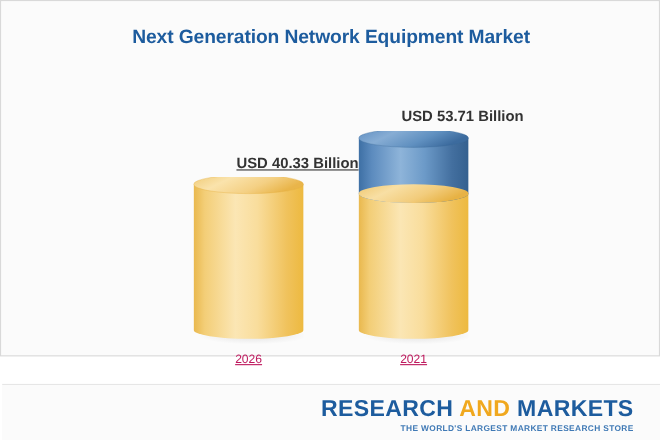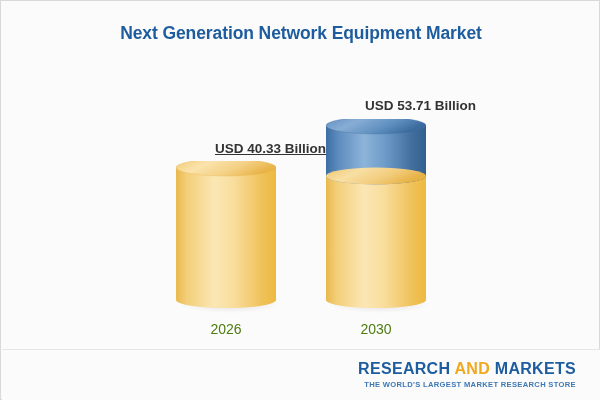--- a/index.html
+++ b/index.html
@@ -4,21 +4,21 @@
 <style>
   html,body{margin:0;padding:0;}
   body{
     width:600px;height:400px;
     background:#ffffff;
     font-family:"Liberation Sans", sans-serif;
     overflow:hidden;
   }
   #frame{
     position:relative;
-    width:600px;height:400px;
+    width:600px;height:324px;
     box-sizing:border-box;
     border:1px solid #d9d9d9;
     background:#fbfbfb;
   }
   
   #chart-title{
     position:absolute;left:0;top:22px;width:600px;
     text-align:center;
     font-size:17.5px;font-weight:bold;
     color:#1d5c9e;
@@ -38,43 +38,44 @@
   .bar-label{
     position:absolute;
     width:200px;text-align:right;
     font-size:13.5px;font-weight:bold;
     color:#333333;
     white-space:nowrap;
   }
   .cat-label{
     position:absolute;
     width:200px;text-align:center;
-    font-size:14px;
-    color:#4d7c0f;
+    font-size:11px;
+    color:#be185d;
+    text-decoration:underline;
   }
   .cyl{position:absolute;}
   .cyl svg{display:block;}
   
   #footer{
     position:absolute;left:1px;top:348px;
     width:598px;height:51px;
     border-top:1px solid #e6e6e6;
     background:#fbfbfb;
   }
   #footer-url{
     position:absolute;left:32px;top:18px;
     font-size:11px;color:#8d8d8d;
     white-space:nowrap;
   }
   #logo{
     position:absolute;right:24px;top:11px;
     text-align:right;
   }
   #logo-main{
-    font-size:16px;font-weight:bold;
+    font-size:21px;font-weight:bold;
     color:#1d5c9e;letter-spacing:0.3px;
     white-space:nowrap;line-height:1.05;
   }
   #logo-and{color:#f0a81e;}
   #logo-tag{
     font-size:7.6px;font-weight:bold;
     color:#3f79b5;letter-spacing:0.32px;
     white-space:nowrap;margin-top:2px;
   }
 </style>
@@ -167,21 +168,21 @@
 
           <path d="M0,57 L0,181 A50,8 0 0 0 100,181 L100,57 Z" fill="url(#goldBody2)"></path>
 
           <path d="M0,6 L0,57 A50,8.5 0 0 0 100,57 L100,6 Z" fill="url(#blueBody)"></path>
           <ellipse cx="50" cy="57" rx="50" ry="8.5" fill="url(#goldTop2)"></ellipse>
           <ellipse cx="50" cy="6.5" rx="50" ry="8.5" fill="url(#blueTop)"></ellipse>
           <ellipse cx="50" cy="6.5" rx="50" ry="8.5" fill="none" stroke="#3A6896" stroke-opacity="0.40" stroke-width="0.7"></ellipse>
         </svg>
       </div>
 
-      <div class="cat-label" style="left:275px;top:320px;">2030</div>
+      <div class="cat-label" style="left:275px;top:320px;">2021</div>
     </div>
 
   </div>
 
   <div id="footer">
     <div id="logo">
       <div id="logo-main"><span>RESEARCH </span><span id="logo-and">AND</span><span> MARKETS</span></div>
       <div id="logo-tag">THE WORLD'S LARGEST MARKET RESEARCH STORE</div>
     </div>
   </div>

